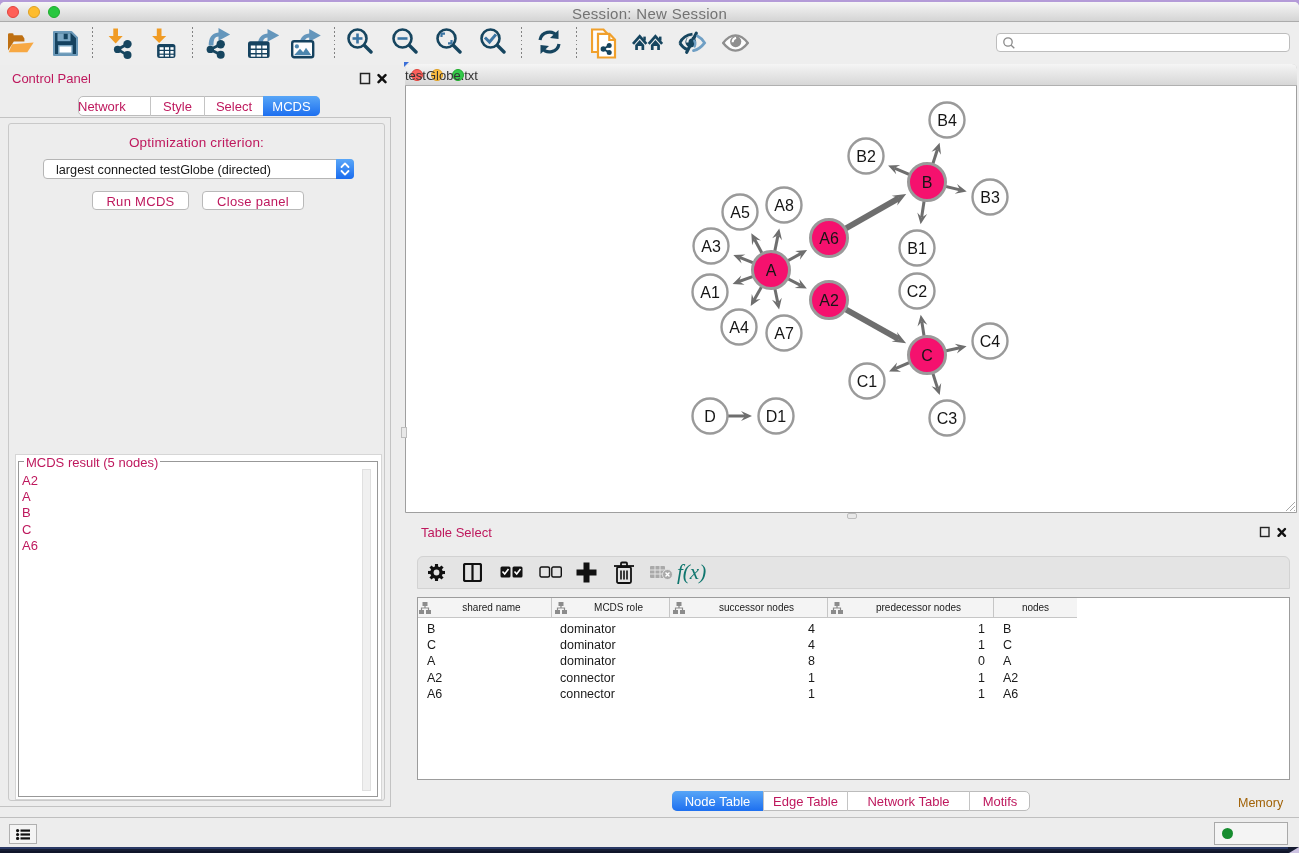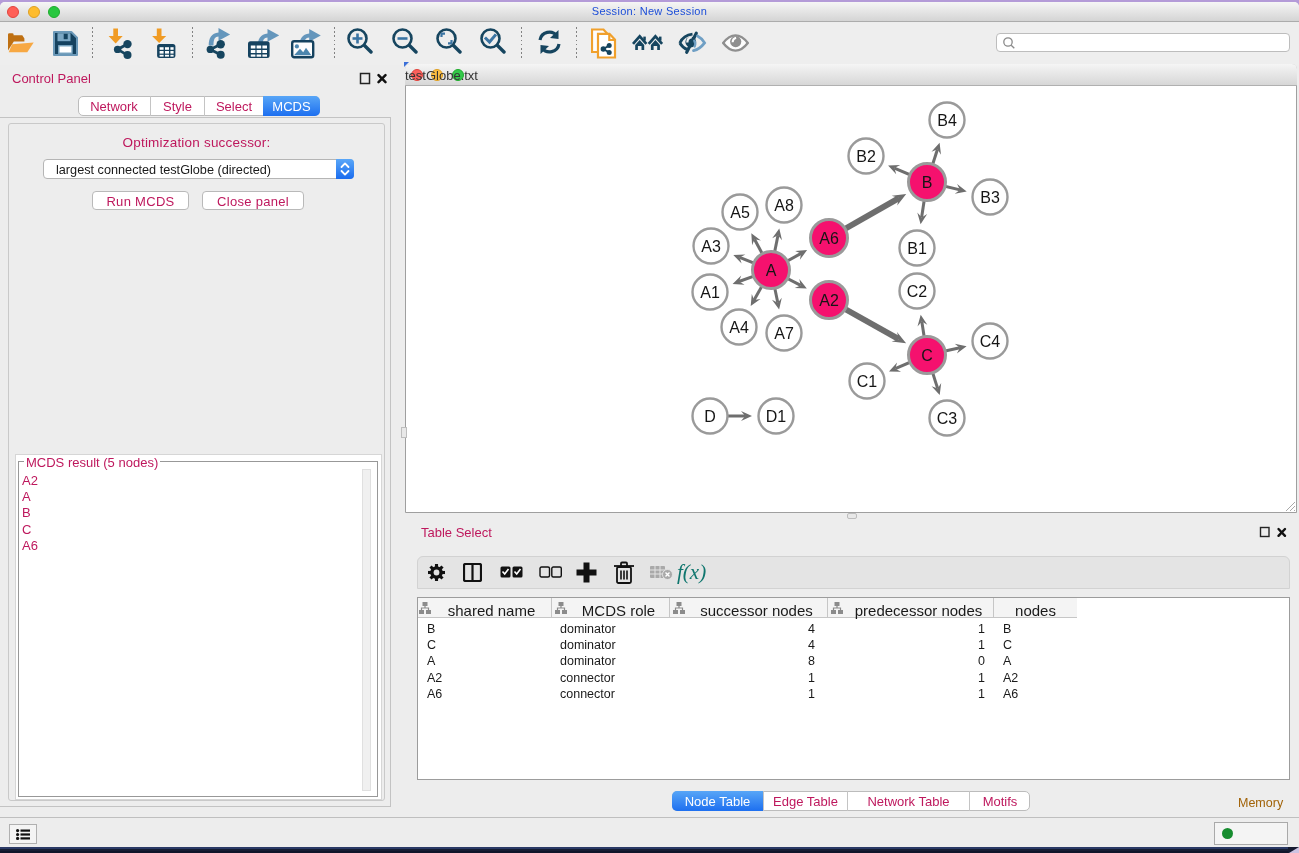--- a/index.html
+++ b/index.html
@@ -16,21 +16,21 @@
 
 
 <div class="a" style="left:0;top:2px;width:1299px;height:845px;background:#ededed;border-radius:5px 5px 0 0"></div>
 
 
 <div class="a" style="left:0;top:2px;width:1299px;height:20px;border-radius:5px 5px 0 0;
  background:linear-gradient(#f6f6f6,#d4d4d4);border-bottom:1px solid #acacac"></div>
 <div class="a" style="left:7px;top:6px;width:12px;height:12px;border-radius:50%;background:#ff5f57;border:1px solid #e1443e"></div>
 <div class="a" style="left:28px;top:6px;width:12px;height:12px;border-radius:50%;background:#febc2e;border:1px solid #dfa023"></div>
 <div class="a" style="left:48px;top:6px;width:12px;height:12px;border-radius:50%;background:#28c73f;border:1px solid #1eac2c"></div>
-<div class="a" style="left:0;top:5px;width:1299px;text-align:center;font-size:11px;letter-spacing:0.3px;color:#1d4ed8">Session: New Session</div>
+<div class="a" style="left:0;top:5px;width:1299px;text-align:center;font-size:15px;letter-spacing:0.3px;color:#737373">Session: New Session</div>
 
 
 <div class="a" style="left:0;top:23px;width:1299px;height:42px;background:#eeeeee"></div>
 <div class="a" id="toolbar-icons" style="left:0;top:23px;width:1299px;height:42px"></div>
 
 
 <div class="a sep" style="left:92px;top:27px"></div>
 <div class="a sep" style="left:192px;top:27px"></div>
 <div class="a sep" style="left:334px;top:27px"></div>
 <div class="a sep" style="left:521px;top:27px"></div>
@@ -257,30 +257,30 @@
 <svg class="a" style="left:359px;top:72px" width="32" height="13" viewBox="0 0 32 13">
 <rect x="1.5" y="1.5" width="9" height="10" fill="none" stroke="#242424" stroke-width="1.5"></rect>
 <path d="M19.5 3.2 L26.5 10.2 M26.5 3.2 L19.5 10.2" stroke="#111" stroke-width="2.5" stroke-linecap="round"></path>
 </svg>
 
 
 <div class="a" style="left:78px;top:96px;width:242px;height:20px;background:#fff;border:1px solid #bcbcbc;border-radius:5px"></div>
 <div class="a" style="left:150px;top:96px;width:1px;height:20px;background:#c4c4c4"></div>
 <div class="a" style="left:204px;top:96px;width:1px;height:20px;background:#c4c4c4"></div>
 <div class="a" style="left:263px;top:96px;width:57px;height:20px;background:linear-gradient(#58a6f7,#1d6ff0);border-radius:0 5px 5px 0"></div>
-<div class="a txt" style="left:78px;top:99px;width:72px;text-align:center">Network</div>
+<div class="a txt" style="left:78px;top:99px;width:72px;">Network</div>
 <div class="a txt" style="left:151px;top:99px;width:53px;text-align:center">Style</div>
 <div class="a txt" style="left:205px;top:99px;width:58px;text-align:center">Select</div>
 <div class="a txt" style="left:263px;top:99px;width:57px;text-align:center;color:#fff">MCDS</div>
 
 
 <div class="a" style="left:0;top:117px;width:391px;height:690px;border:1px solid #c3c3c3;border-left:none;background:#ededed"></div>
 <div class="a" style="left:8px;top:123px;width:377px;height:678px;border:1px solid #c9c9c9;border-radius:3px;background:#ededed"></div>
 
-<div class="a txt" style="left:0;top:135px;width:393px;text-align:center;font-size:13.5px;letter-spacing:0.2px">Optimization successor:</div>
+<div class="a txt" style="left:0;top:135px;width:393px;text-align:center;font-size:13.5px;letter-spacing:0.2px">Optimization criterion:</div>
 
 
 <div class="a" style="left:43px;top:159px;width:311px;height:20px;background:#fff;border:1px solid #b5b5b5;border-radius:4px"></div>
 <div class="a" style="left:336px;top:159px;width:18px;height:20px;background:linear-gradient(#5aa7f8,#1a6cef);border-radius:0 4px 4px 0"></div>
 <svg class="a" style="left:338px;top:161px" width="14" height="16" viewBox="0 0 14 16">
 <path d="M3.5 6 L7 2.4 L10.5 6" fill="none" stroke="#fff" stroke-width="1.8" stroke-linecap="round" stroke-linejoin="round"></path>
 <path d="M3.5 10 L7 13.6 L10.5 10" fill="none" stroke="#fff" stroke-width="1.8" stroke-linecap="round" stroke-linejoin="round"></path>
 </svg>
 <div class="a" style="left:56px;top:163px;font-size:12.7px;color:#1a1a1a">largest connected testGlobe (directed)</div>
 
@@ -463,21 +463,21 @@
       <rect x="7" y="8" width="5" height="4"></rect>
       <path d="M6 4 V6 M2.5 8 V6 H9.5 V8" stroke="#8b8b8b" stroke-width="1.2" fill="none"></path>
     </g>
   </svg>
 <div class="a th" style="left:432px;top:602px;width:119px">shared name</div>
 <div class="a th" style="left:568px;top:602px;width:101px">MCDS role</div>
 <div class="a th" style="left:686px;top:602px;width:141px">successor nodes</div>
 <div class="a th" style="left:844px;top:602px;width:149px">predecessor nodes</div>
 <div class="a th" style="left:994px;top:602px;width:83px">nodes</div>
 <style>
-.th{font-size:15px;color:#1a1a1a;text-align:center}
+.th{font-size:10px;color:#1a1a1a;text-align:center}
 .td{position:absolute;font-size:12.5px;color:#1a1a1a;line-height:16.2px}
 </style>
 <div class="td" style="left:427px;top:621px">B<br>C<br>A<br>A2<br>A6</div>
 <div class="td" style="left:560px;top:621px">dominator<br>dominator<br>dominator<br>connector<br>connector</div>
 <div class="td" style="left:770px;top:621px;width:45px;text-align:right">4<br>4<br>8<br>1<br>1</div>
 <div class="td" style="left:940px;top:621px;width:45px;text-align:right">1<br>1<br>0<br>1<br>1</div>
 <div class="td" style="left:1003px;top:621px">B<br>C<br>A<br>A2<br>A6</div>
 
 
 <div class="a" style="left:672px;top:791px;width:358px;height:20px;background:#fff;border:1px solid #bcbcbc;border-radius:5px"></div>

